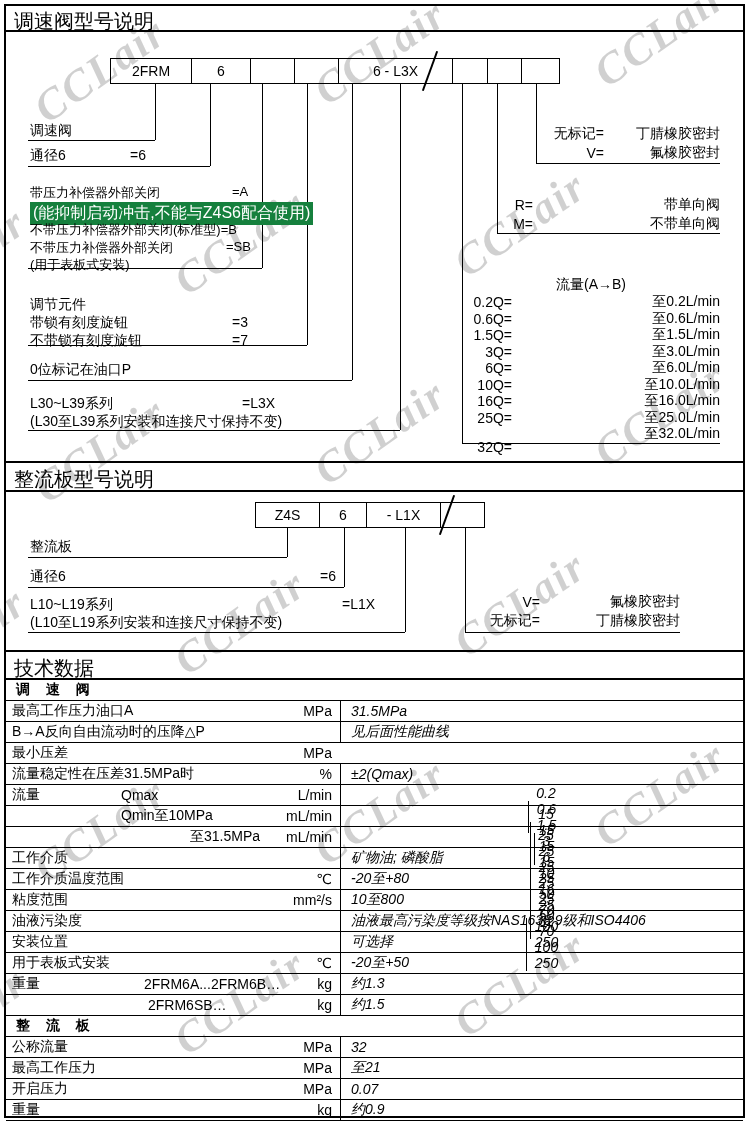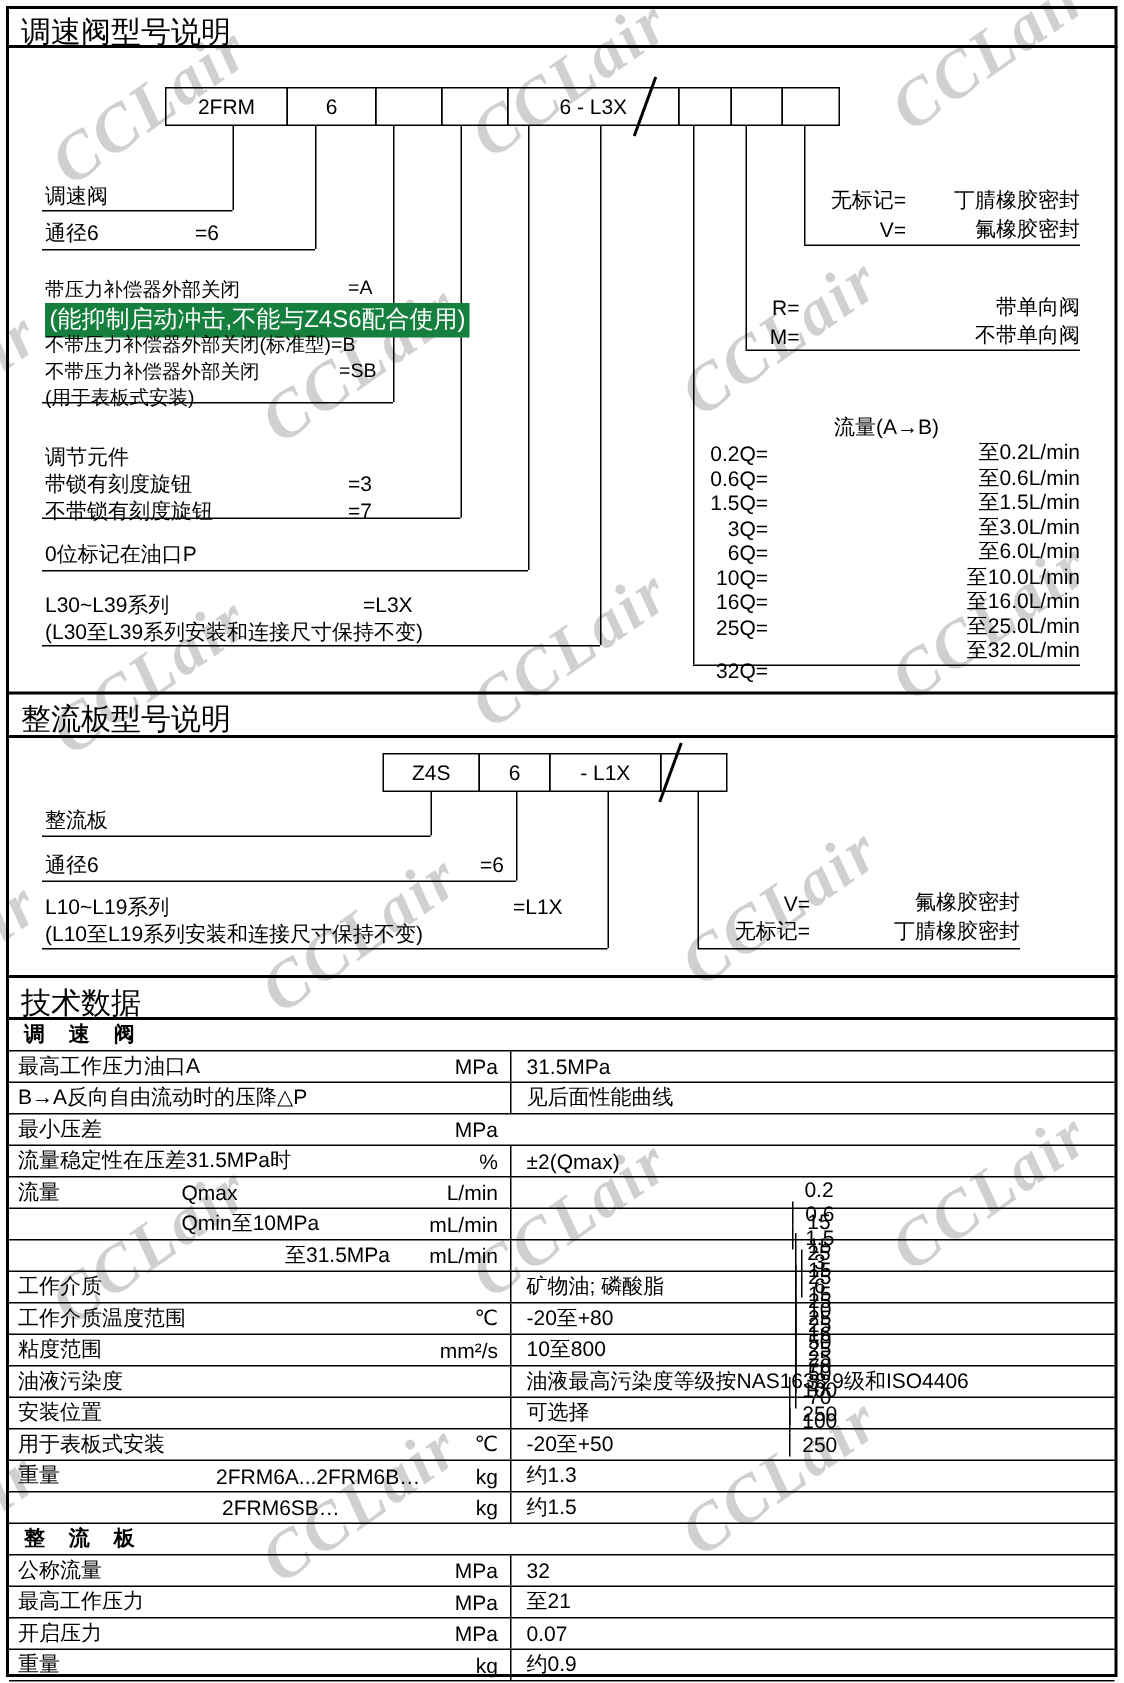--- a/index.html
+++ b/index.html
@@ -21,21 +21,21 @@
   .pair-row { display:flex; align-items:center; white-space:nowrap; }
   .pair-code { text-align:right; flex:0 0 auto; }
   .pair-desc { flex:1; text-align:right; }
   .table { position:absolute; left:6px; top:680px; width:737px; z-index:2; }
   .trow { height:21px; border-bottom:1px solid #000; display:flex; align-items:stretch; font-size:14px; }
   .trow-header { font-weight:bold; letter-spacing:6px; padding-left:10px; display:flex; align-items:center; }
   .tlabel { width:334px; position:relative; }
   .tlabel span { position:absolute; top:50%; transform:translateY(-50%); white-space:nowrap; }
   .tl-main { left:6px; }
   .tl-unit { right:8px; }
-  .tvalue { flex:1; border-left:1px solid #000; display:flex; align-items:center; padding-left:10px; white-space:nowrap; }
+  .tvalue { flex:1; border-left:1px solid #000; display:flex; align-items:center; padding-left:10px; white-space:nowrap;font-style:italic; }
   .tvalue.cells { padding:0;flex-direction:column; }
   .vcell { flex:1; border-left:1px solid #000; display:flex; align-items:center; padding-left:8px; }
   .vcell:first-child { border-left:none; }
   .watermark { position:absolute; font-family:"Liberation Serif","DejaVu Serif",serif; font-weight:bold; font-style:italic; font-size:44px; letter-spacing:2px; color:#000; opacity:0.18; transform:translate(-50%,-50%) rotate(-35deg); pointer-events:none; white-space:nowrap; z-index:1; }
 </style>
 </head>
 <body>
 
 <div class="page">
   <div id="watermarks">

